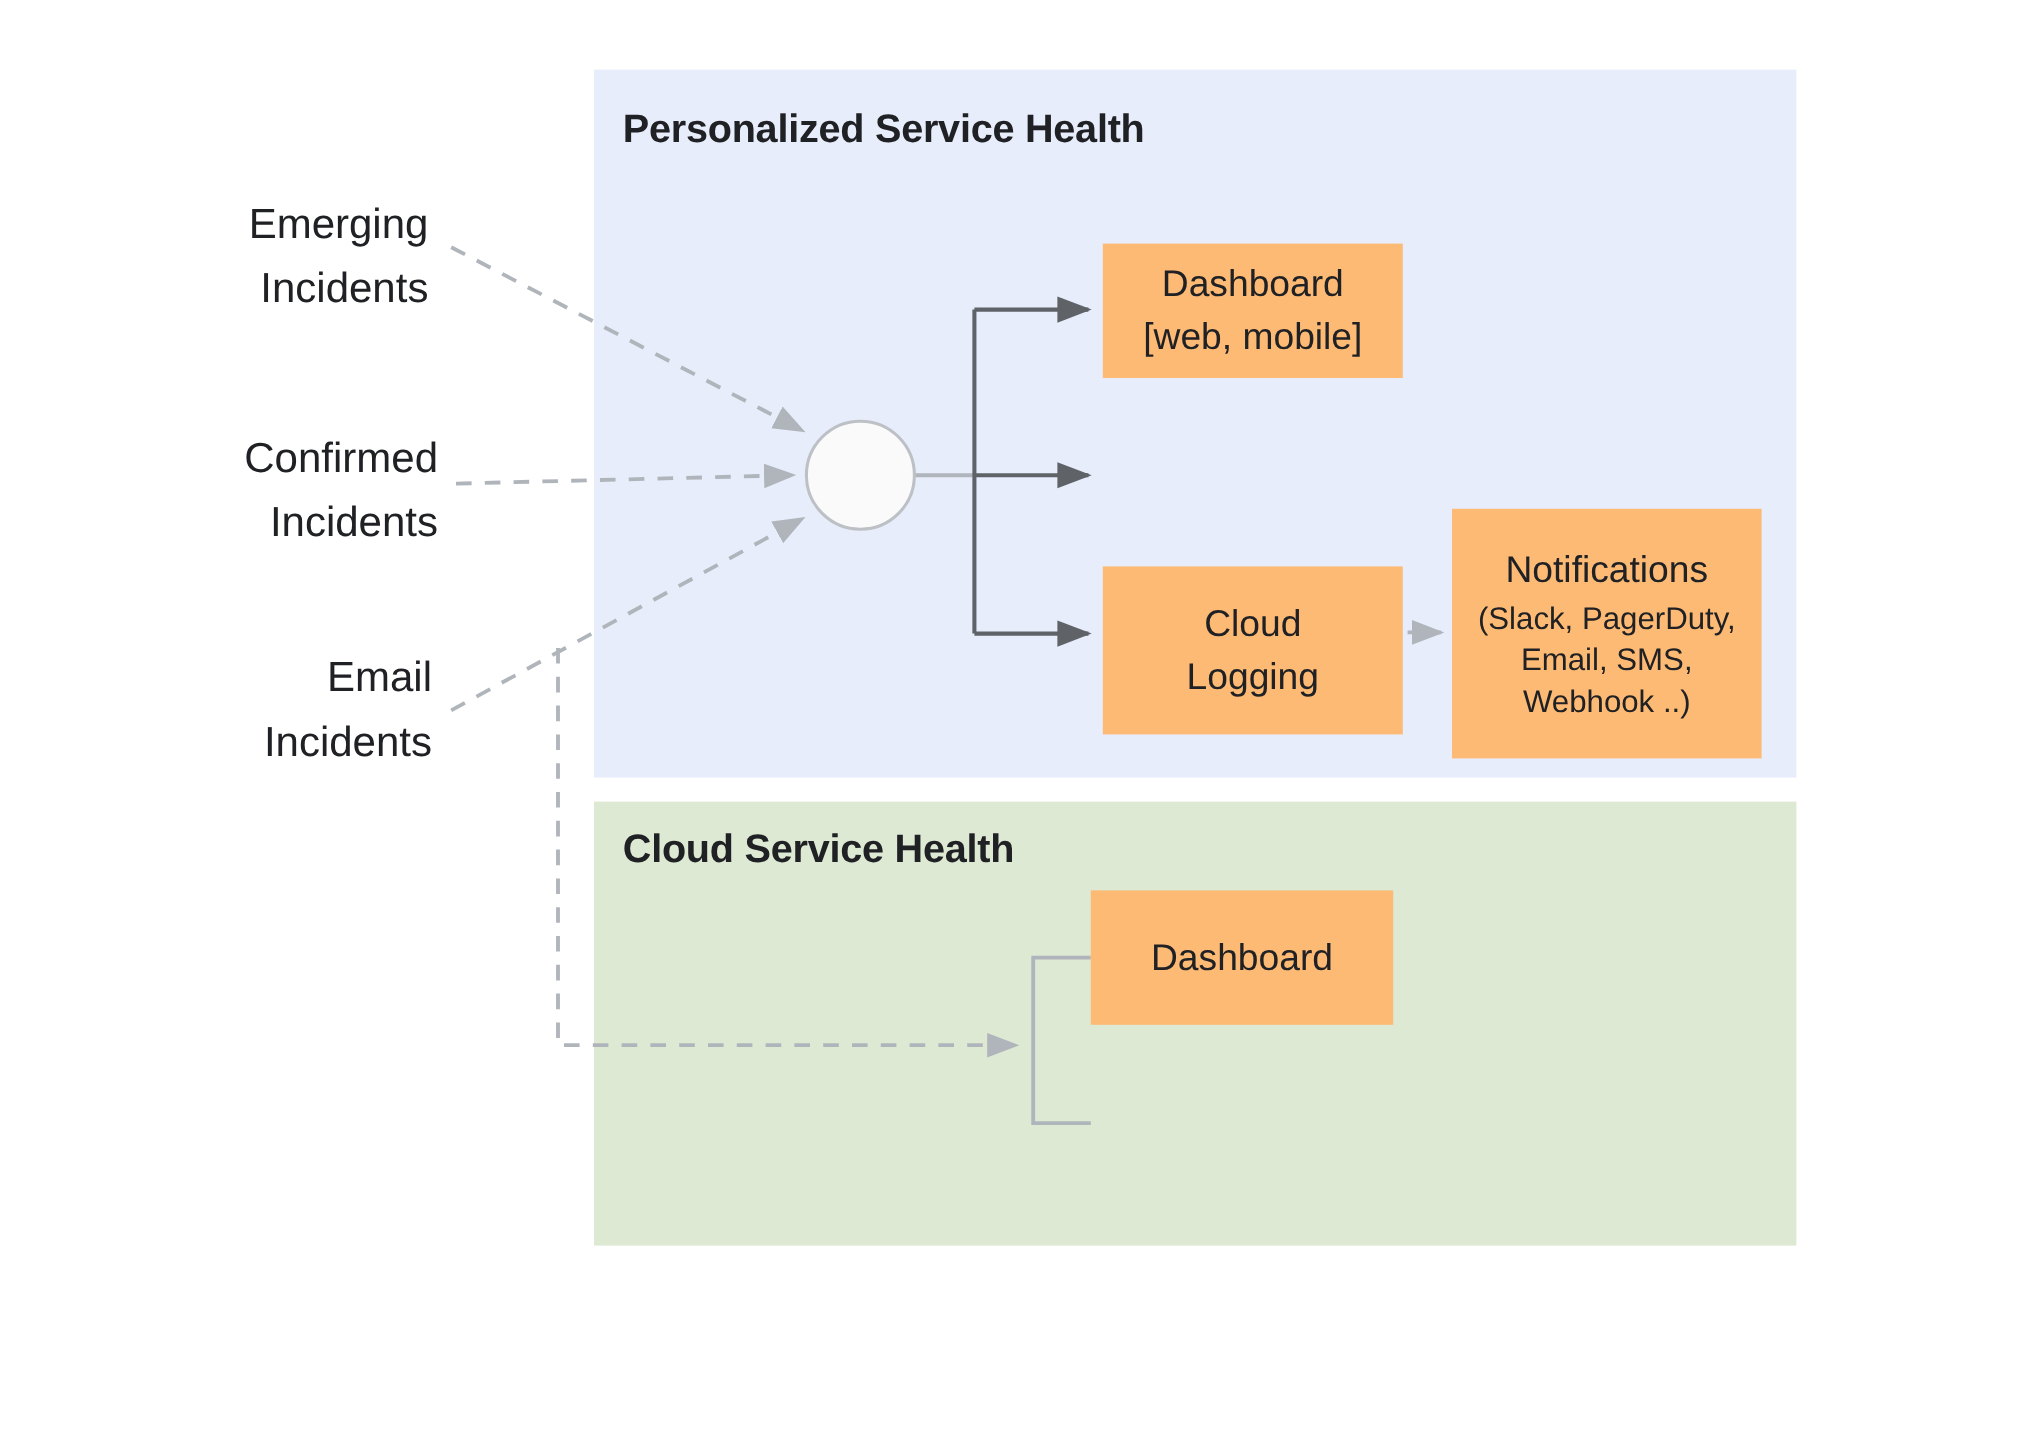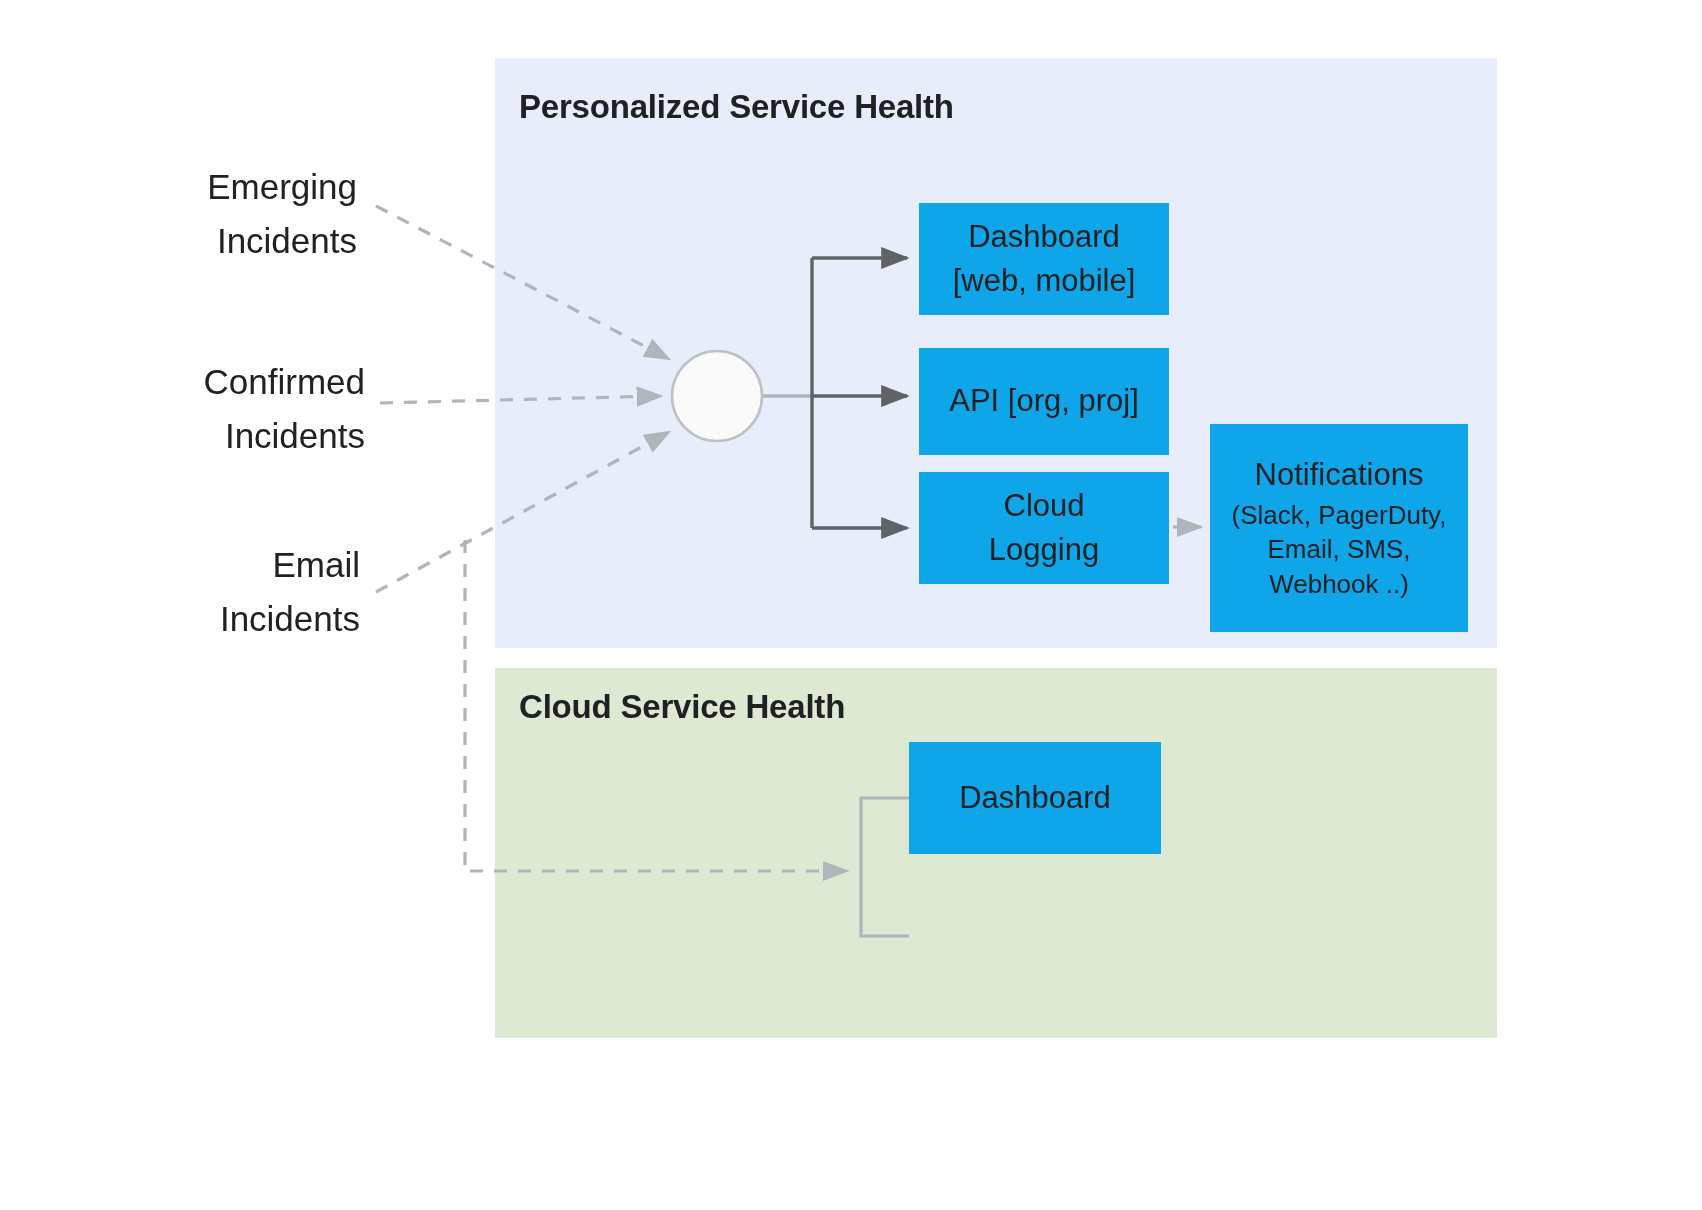--- a/index.html
+++ b/index.html
@@ -65,34 +65,34 @@
     color: #202124;
     width: 300px;
   }
   #src-emerging  { left: 22px;  top: 160px; }
   #src-confirmed { left: 30px;  top: 355px; }
   #src-major     { left: 25px;  top: 538px; }
 
   
   .node-box {
     position: absolute;
-    background: #0ea5e9;
+    background: #fdba74;
     display: flex;
     align-items: center;
     justify-content: center;
     text-align: center;
     box-sizing: border-box;
     font-size: 31px;
     line-height: 1.42;
     color: #202124;
     padding: 4px 10px;
   }
   #box-dashboard-web { left: 884px; top: 203px; width: 250px; height: 112px; }
   #box-api           { left: 884px; top: 348px; width: 250px; height: 107px; }
-  #box-cloud-logging { left: 884px; top: 472px; width: 250px; height: 112px; }
+  #box-cloud-logging { left: 884px; top: 472px; width: 250px; height: 140px; }
   #box-notifications {
     left: 1175px; top: 424px; width: 258px; height: 208px;
     font-size: 26px; line-height: 1.34;
   }
   #box-notifications .nb-title { font-size: 31px; display: block; margin-bottom: 2px; }
   #box-csh-dashboard { left: 874px; top: 742px; width: 252px; height: 112px; }
   #box-rss-feed      { left: 874px; top: 880px; width: 252px; height: 110px; }
 
   .nb-line { display: block; }
 </style>
@@ -157,25 +157,20 @@
     <span class="nb-line">Incidents</span>
   </div>
 
   <div class="node-box" id="box-dashboard-web">
     <div>
       <span class="nb-line">Dashboard</span>
       <span class="nb-line">[web, mobile]</span>
     </div>
   </div>
 
-  <div class="node-box" id="box-api">
-    <div>
-      <span class="nb-line">API [org, proj]</span>
-    </div>
-  </div>
 
   <div class="node-box" id="box-cloud-logging">
     <div>
       <span class="nb-line">Cloud</span>
       <span class="nb-line">Logging</span>
     </div>
   </div>
 
   <div class="node-box" id="box-notifications">
     <div>

